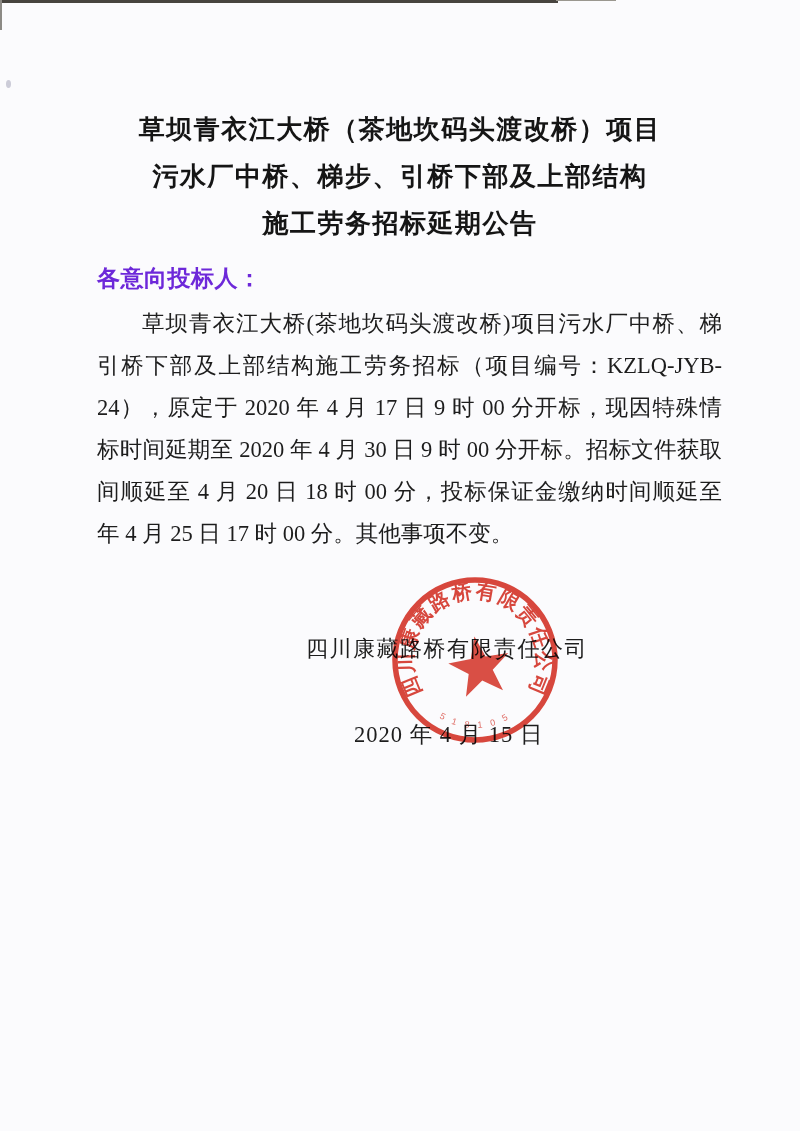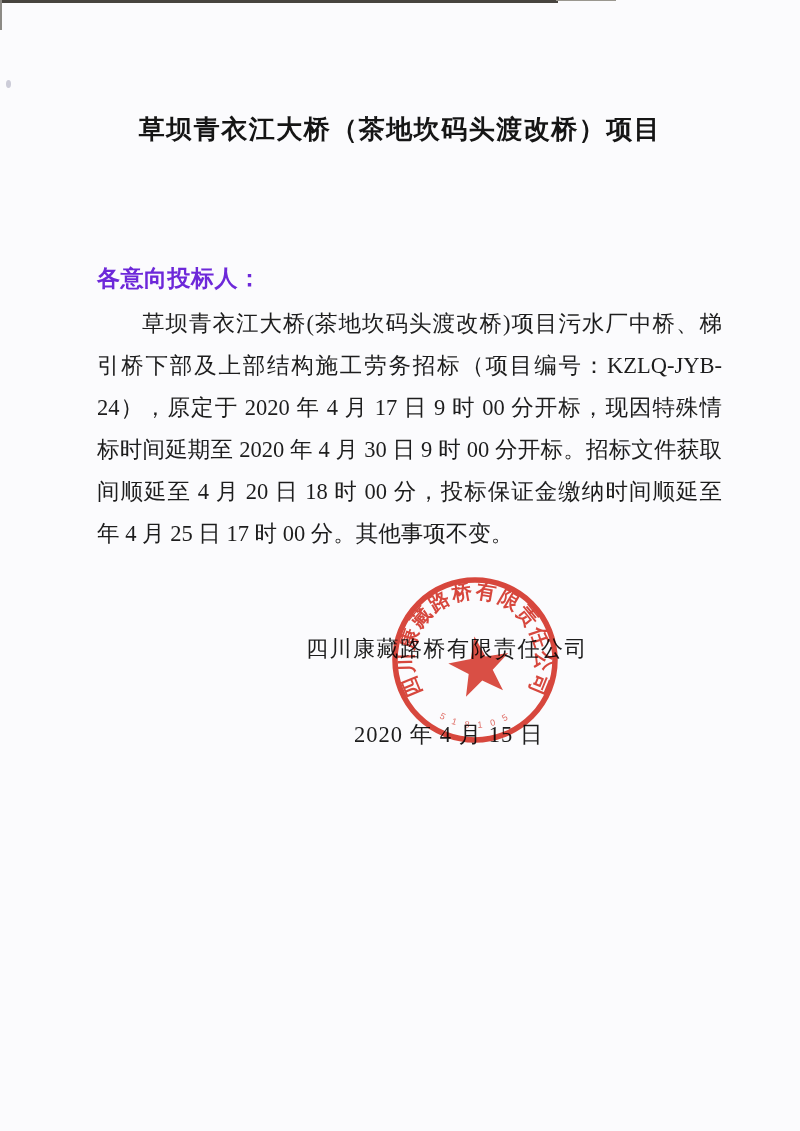--- a/index.html
+++ b/index.html
@@ -65,20 +65,22 @@
 
 <div class="page">
 
   <div class="scan-top-line"></div>
   <div class="scan-top-line2"></div>
   <div class="scan-left-line"></div>
   <div class="speck"></div>
 
   <div class="title">
     <div>草坝青衣江大桥（茶地坎码头渡改桥）项目</div>
+    <div>污水厂中桥、梯步、引桥下部及上部结构</div>
+    <div>施工劳务招标延期公告</div>
   </div>
 
   <div class="salutation">各意向投标人：</div>
 
   <div class="bodytext">
     <div class="bline indent">草坝青衣江大桥(茶地坎码头渡改桥)项目污水厂中桥、梯步、</div>
     <div class="bline">引桥下部及上部结构施工劳务招标（项目编号：KZLQ-JYB-202003-</div>
     <div class="bline">24），原定于 2020 年 4 月 17 日 9 时 00 分开标，现因特殊情况，开</div>
     <div class="bline">标时间延期至 2020 年 4 月 30 日 9 时 00 分开标。招标文件获取时</div>
     <div class="bline">间顺延至 4 月 20 日 18 时 00 分，投标保证金缴纳时间顺延至 2020</div>

